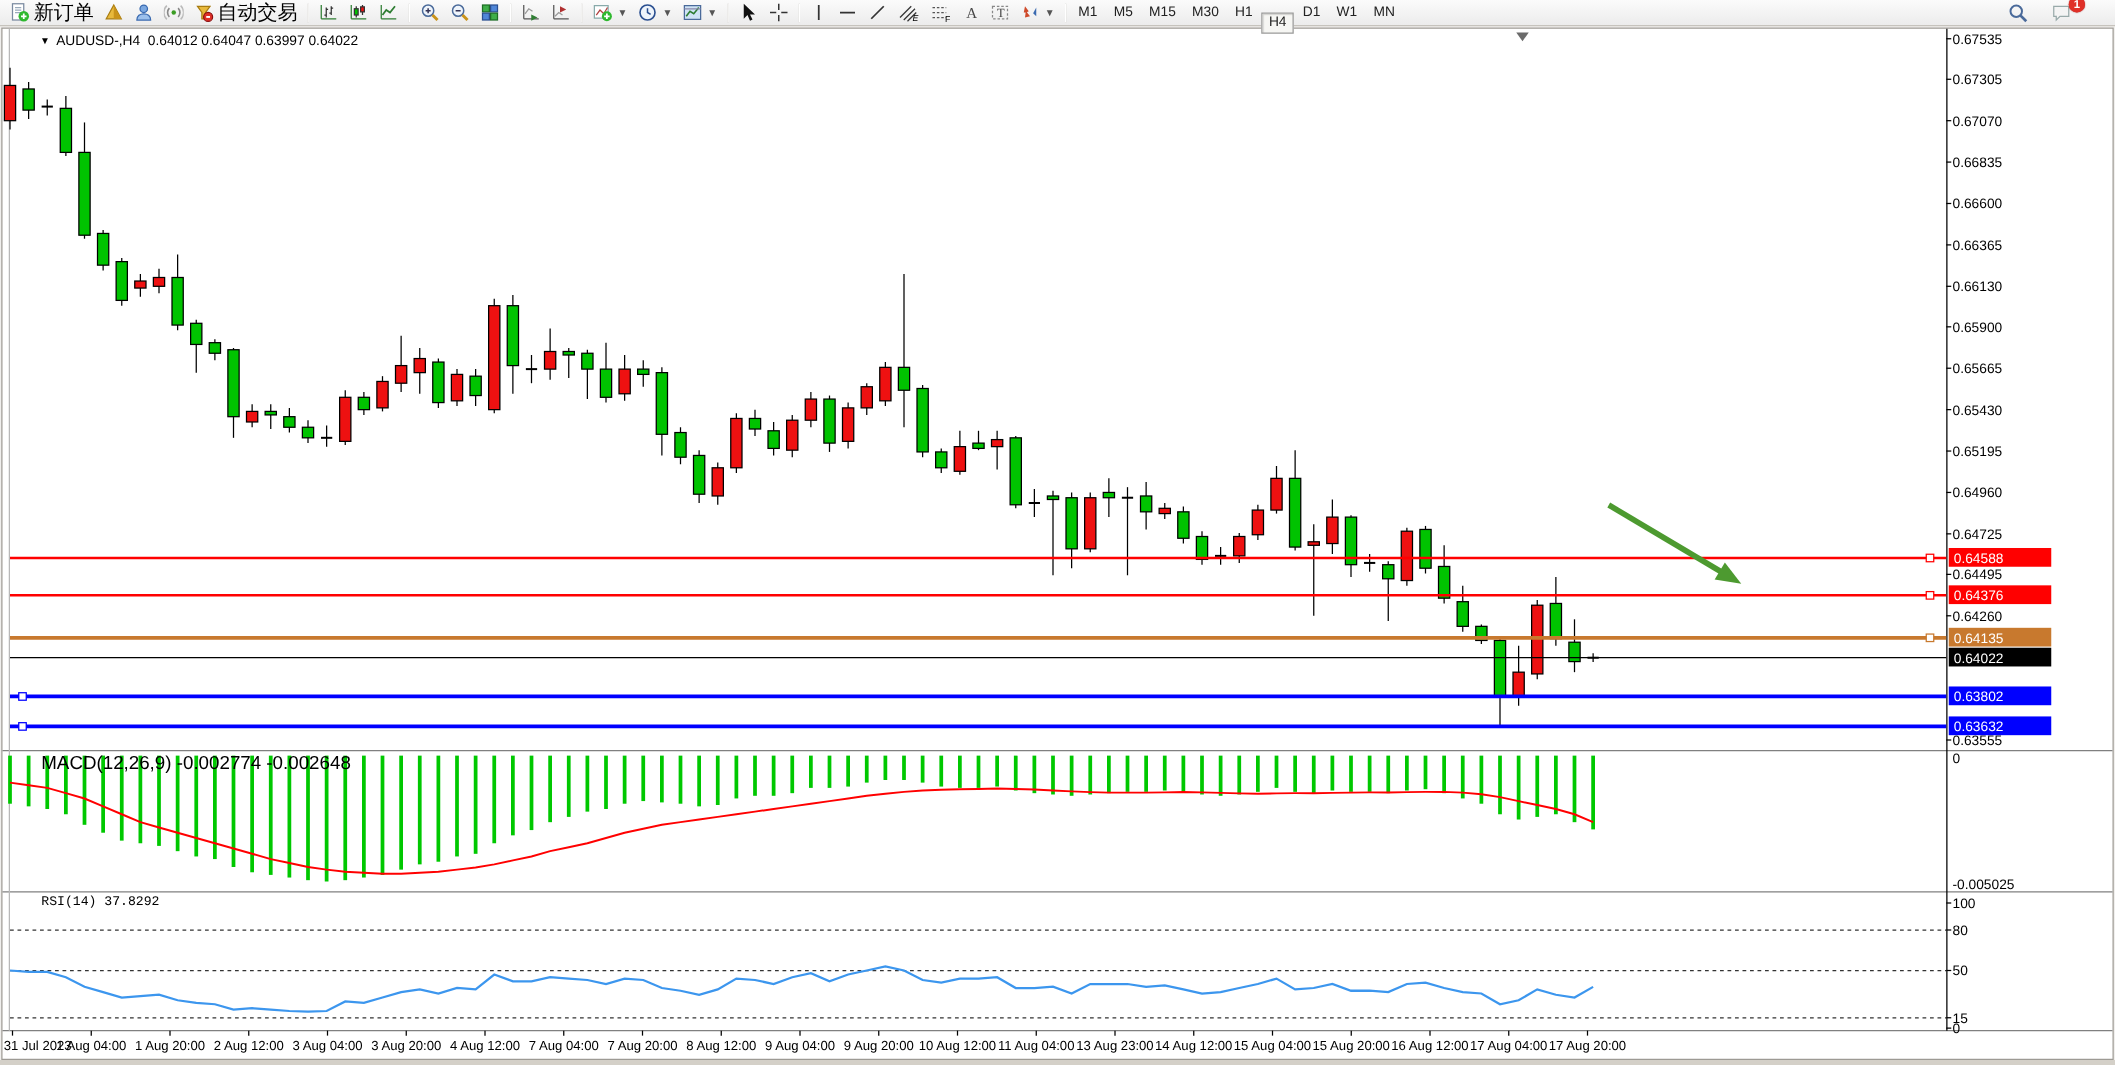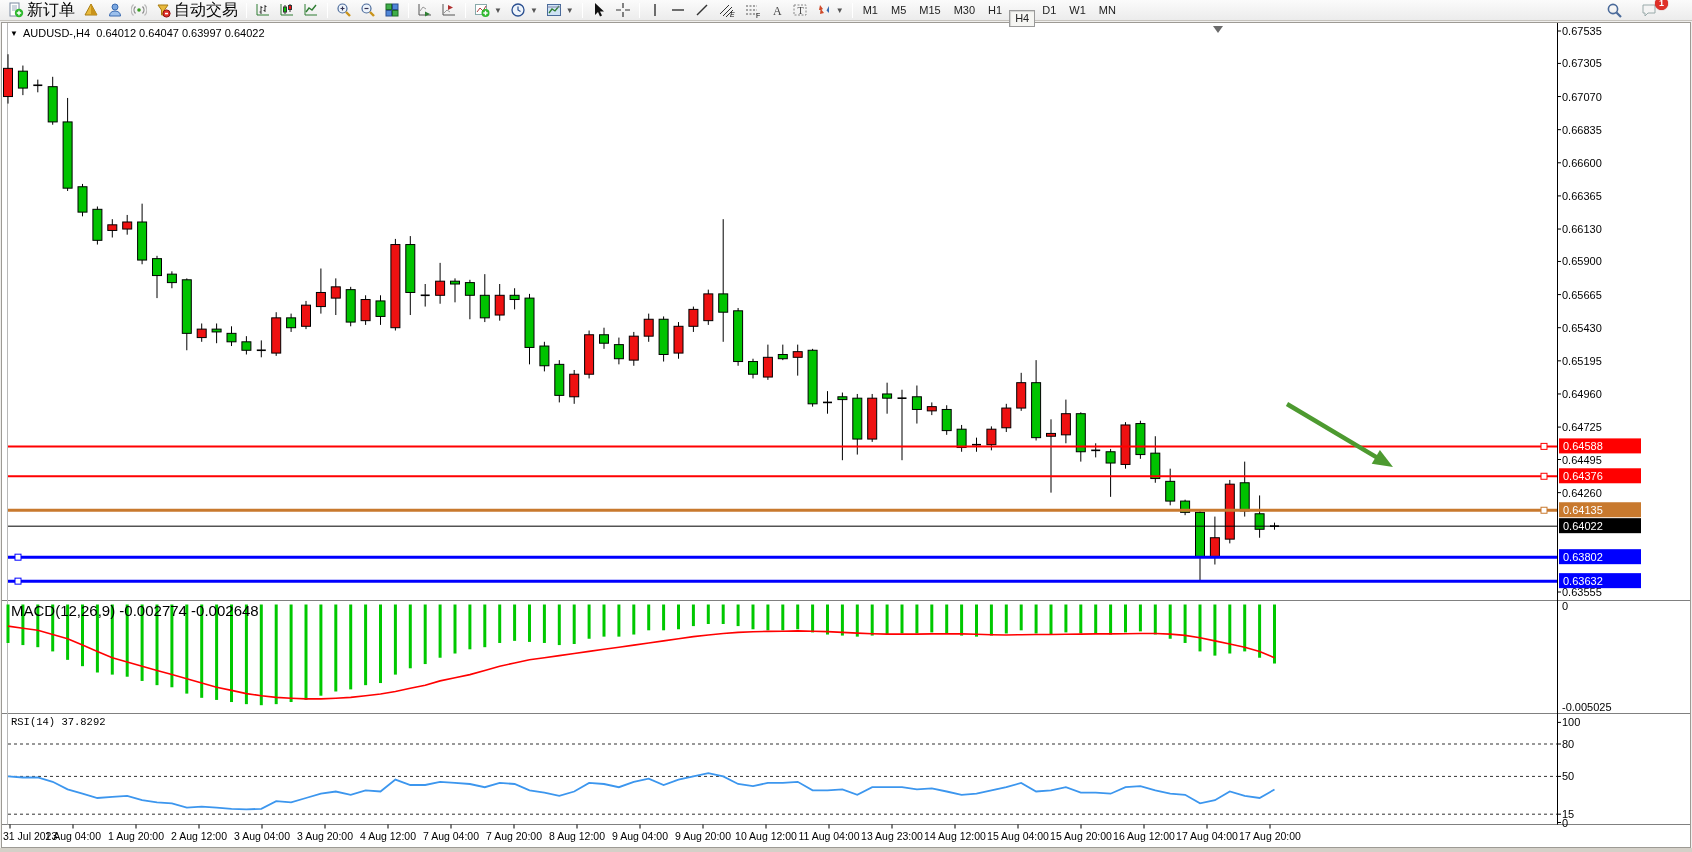--- a/index.html
+++ b/index.html
@@ -21,21 +21,21 @@
     box-shadow:inset 1px 1px 1px rgba(0,0,0,.15);margin-top:16px; }
   .tb-right { margin-left:auto; display:flex; align-items:center; gap:10px; padding-right:26px; }
   .chat-wrap { position:relative; }
   .badge { position:absolute; top:-5px; right:-7px; background:#e03028; color:#fff;
     border-radius:8px; font-size:9px; min-width:13px; height:13px; line-height:13px;
     text-align:center; font-weight:bold; box-shadow:0 0 1px #900; }
   
   .chart-window { position:absolute; left:1px; top:22px; width:1690px; height:826px;
     background:#fff; border:1px solid #9d9a94; }
   #chart-svg { position:absolute; left:0; top:0; }
-  .overlay-label { position:absolute; font-size:11px; color:#000; white-space:nowrap; z-index:5; }
+  .overlay-label { position:absolute; font-size:11px; color:#000; white-space:nowrap; z-index:5;margin-left:22px; }
   .chart-title { left:10px; top:27px; }
   .chart-title .tri { font-size:8px; vertical-align:1px; margin-right:5px; }
   .macd-label { left:11px; top:602px; font-size:15px; }
   .rsi-label { left:11px; top:716px; font-size:10.5px;font-family:Liberation Mono, monospace; }
   .bottom-strip { position:absolute; left:0; top:848px; width:1692px; height:4px; background:#d4d0c8; }
 </style>
 </head>
 <body>
 
 <div class="toolbar">

